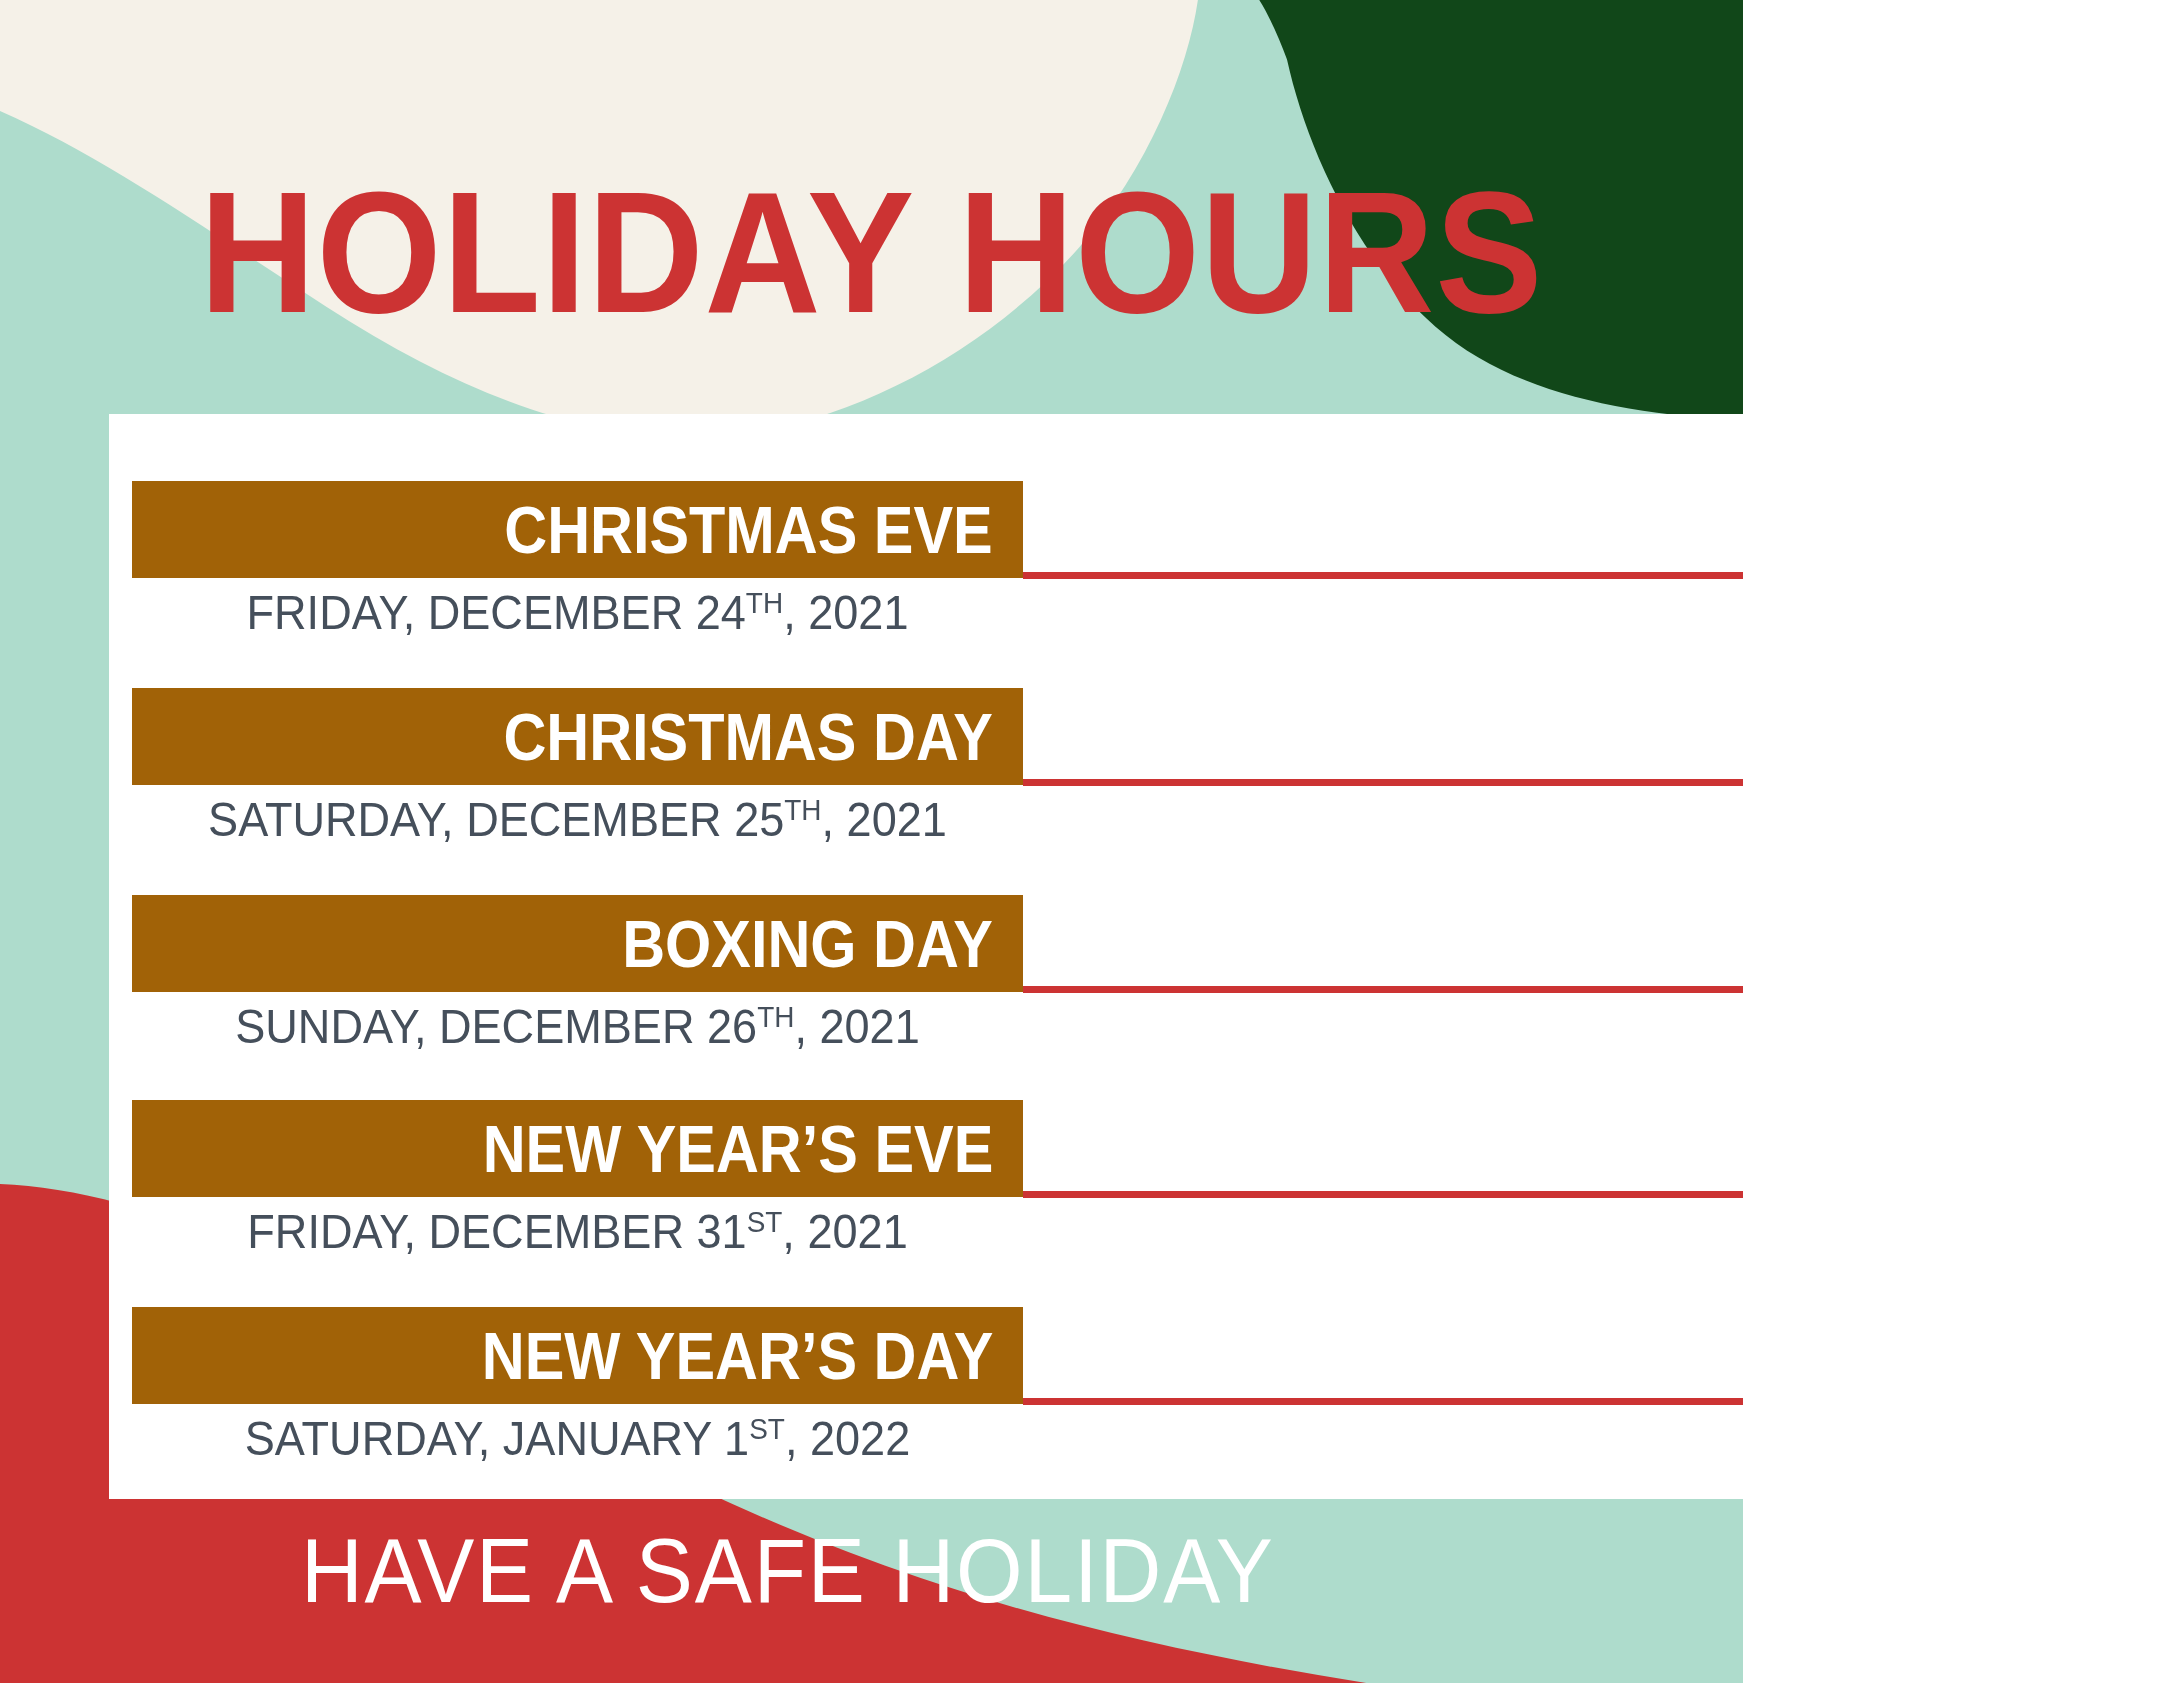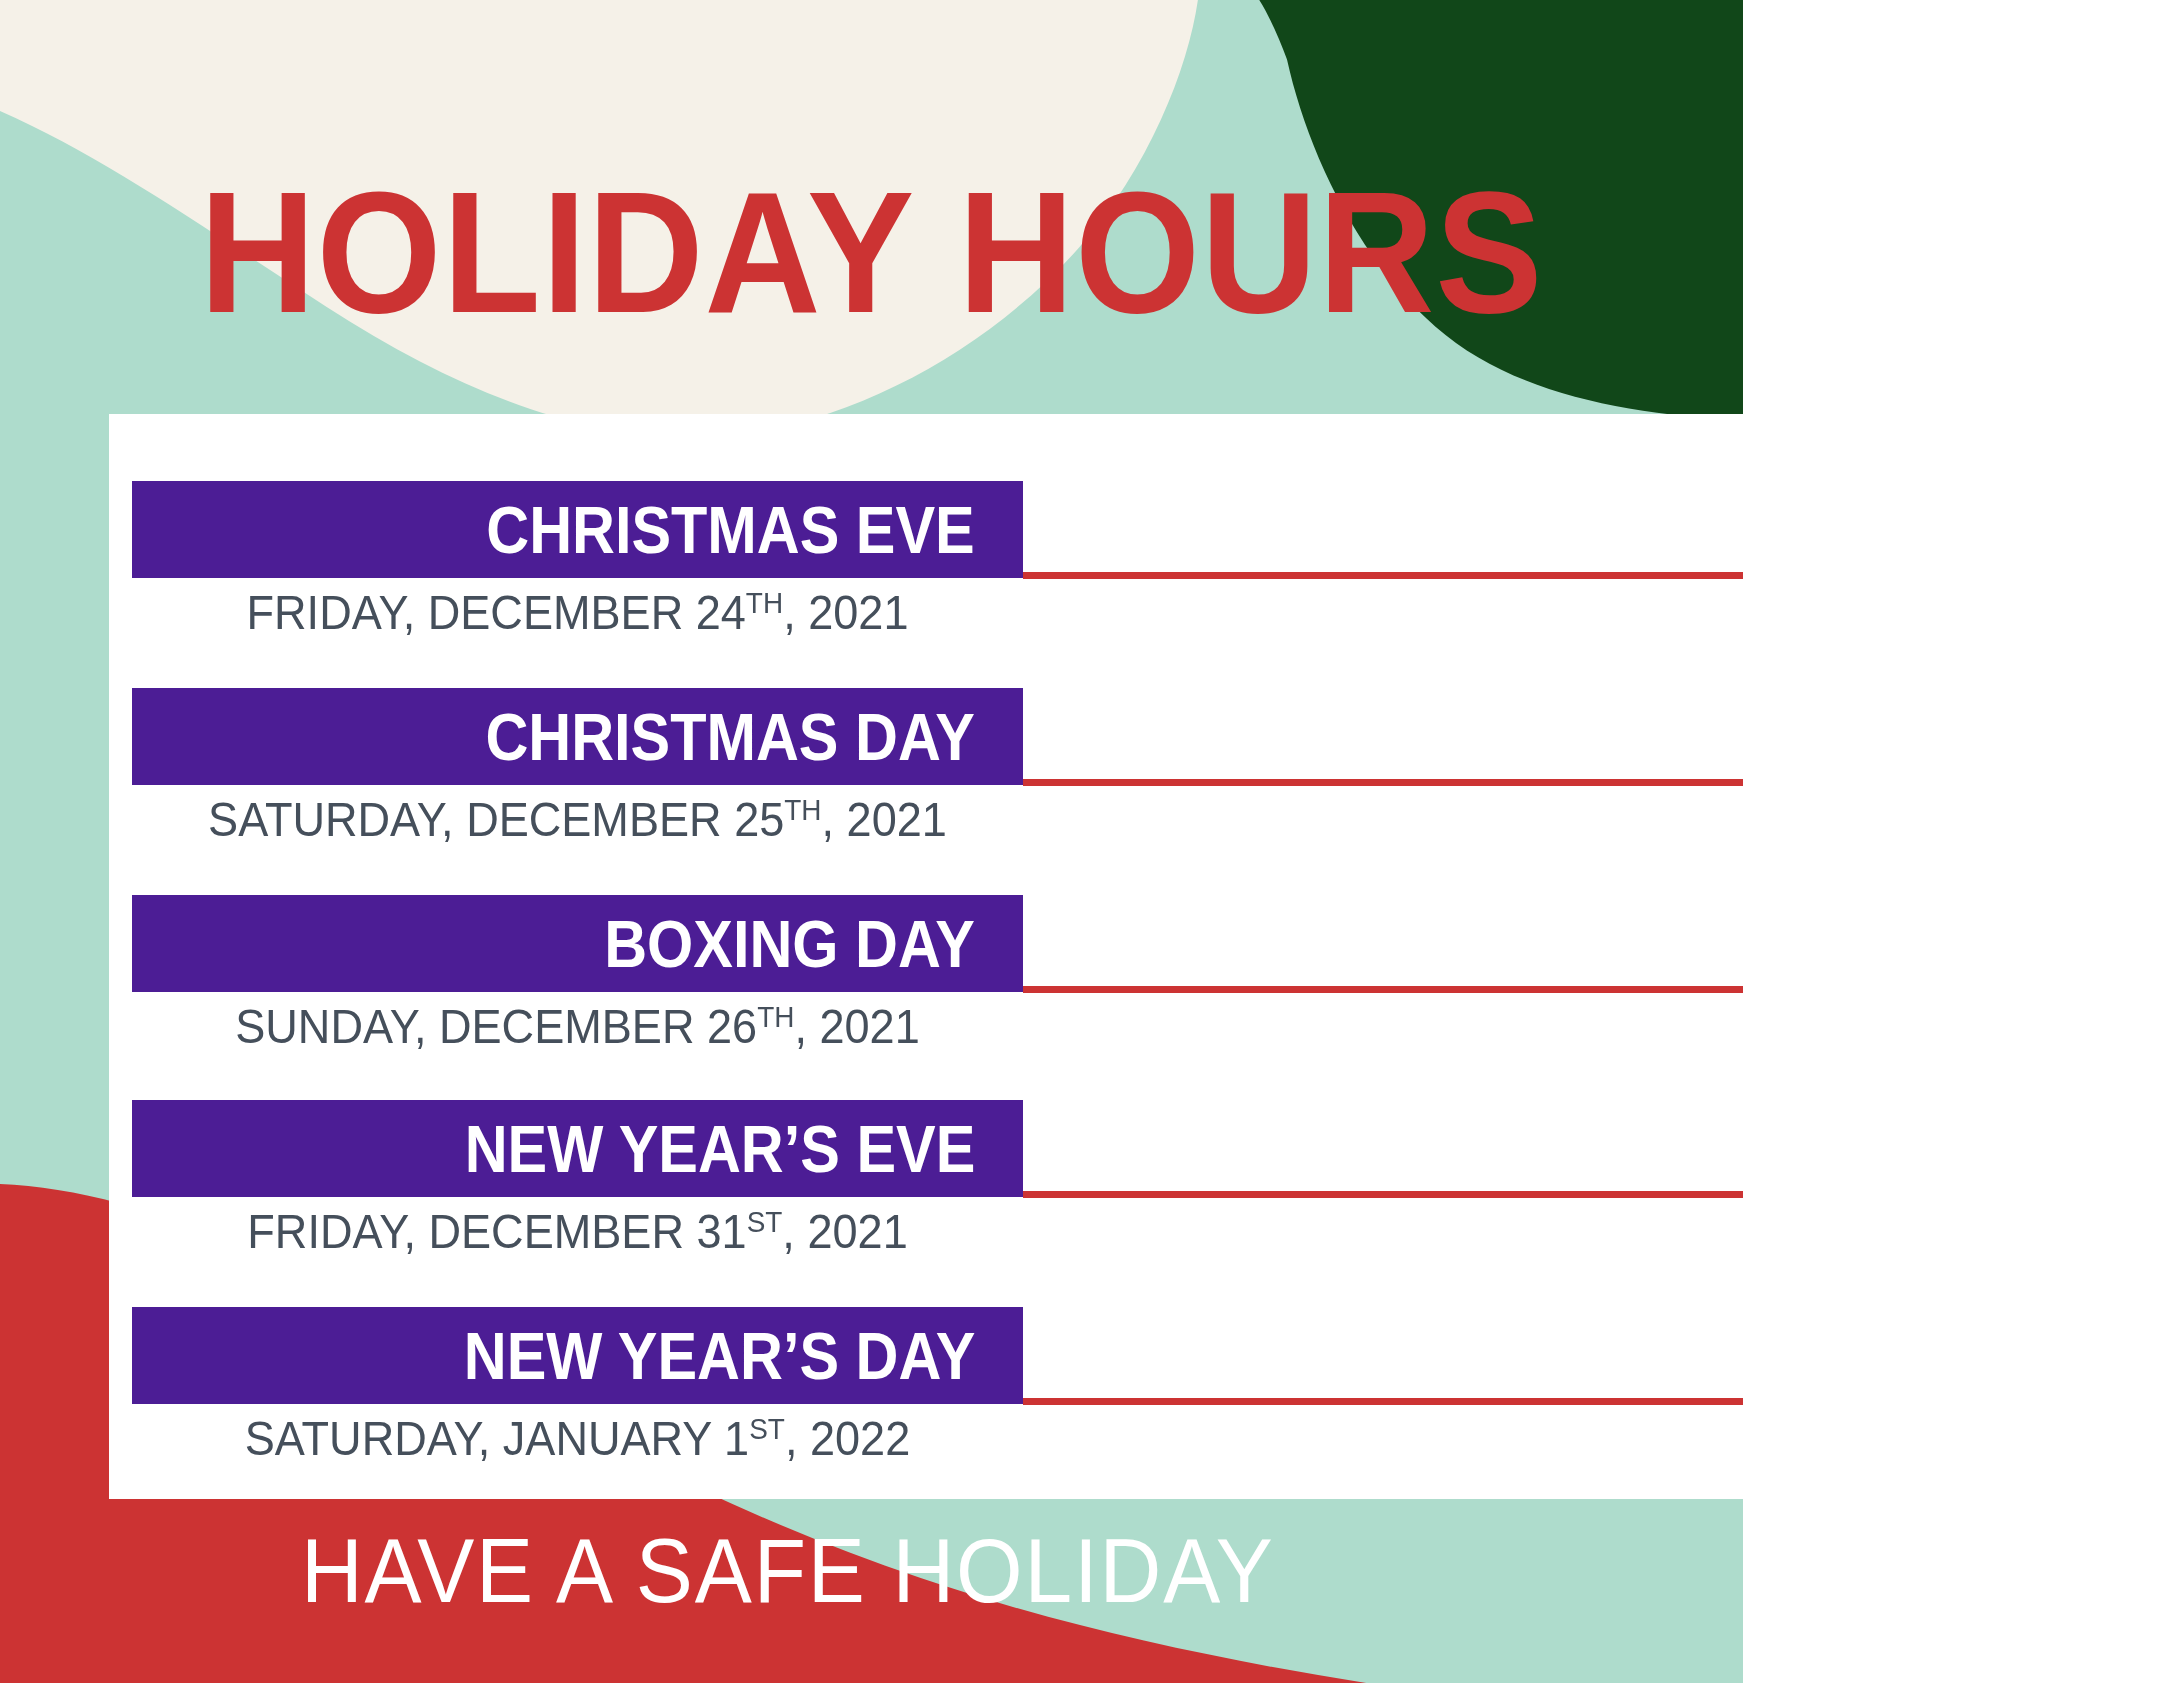--- a/index.html
+++ b/index.html
@@ -74,25 +74,25 @@
   .row-3 { top: 686px; }
   .row-4 { top: 893px; }
 
   
   .label-block {
     position: absolute;
     left: 23px;
     top: 0;
     width: 891px;
     height: 97px;
-    background: #4c1d95;
+    background: #a16207;
     display: flex;
     align-items: center;
     justify-content: flex-end;
-    padding-right: 48px;
+    padding-right: 30px;
     box-sizing: border-box;
   }
 
   .label-text {
     color: #ffffff;
     font-family: "Liberation Sans Narrow", "Liberation Sans", sans-serif;
     font-weight: 700;
     font-size: 66px;
     line-height: 1;
     letter-spacing: 0px;

